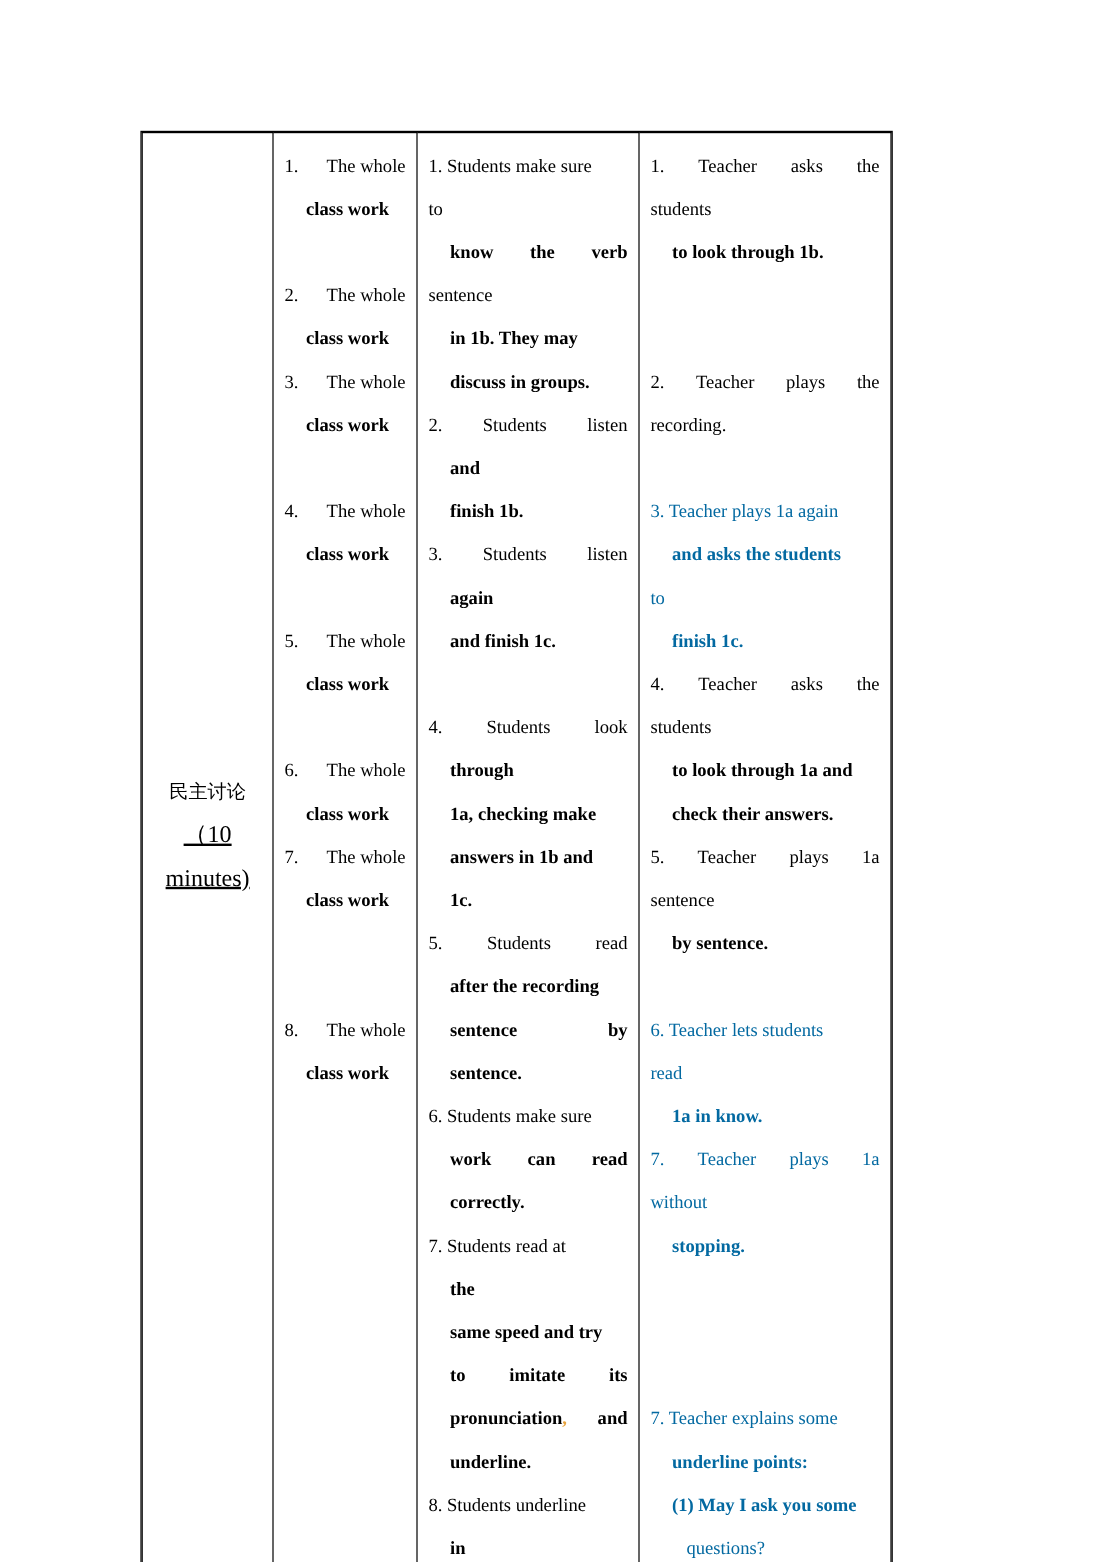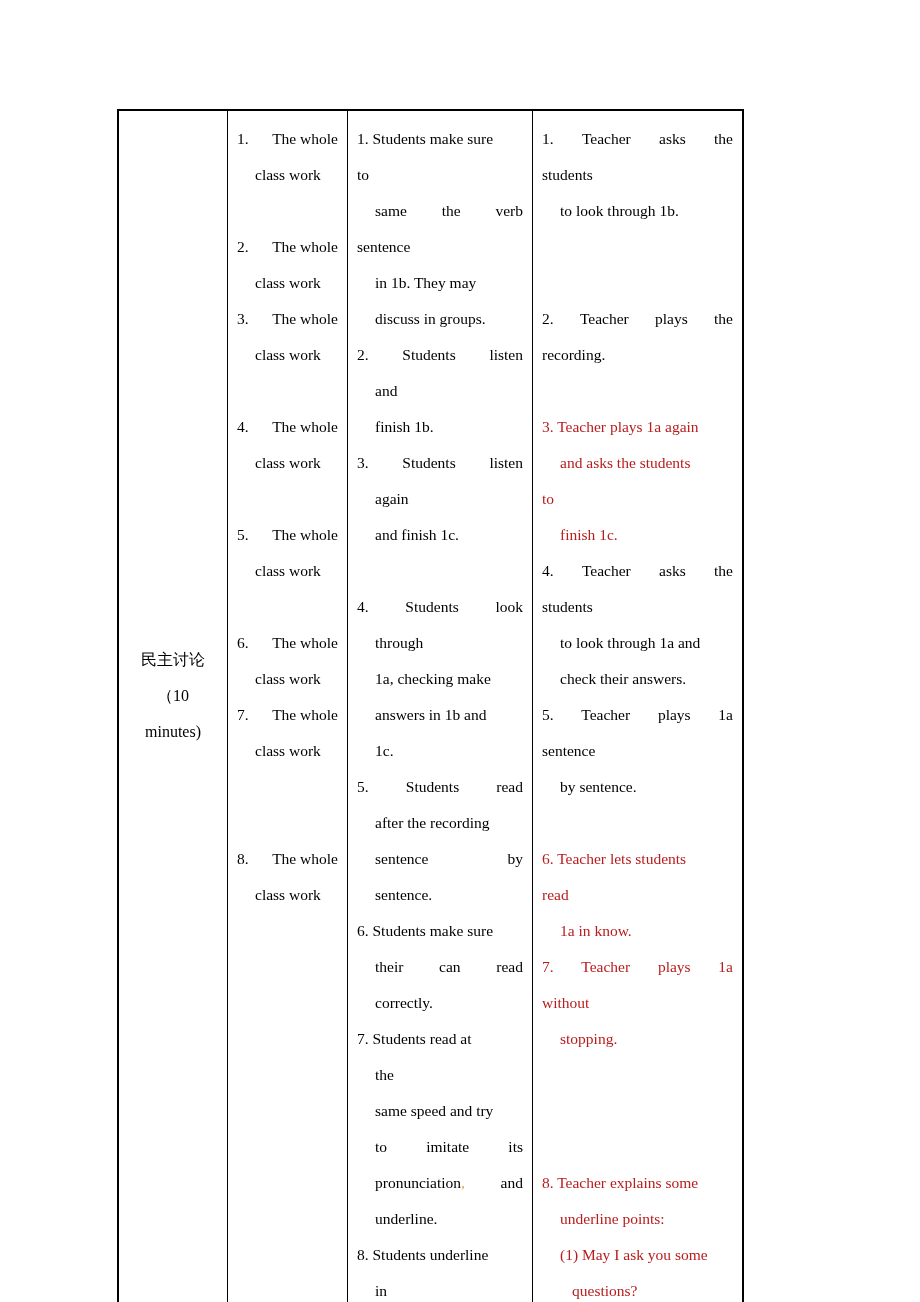--- a/index.html
+++ b/index.html
@@ -63,21 +63,21 @@
     text-align: left;
     font-size: 16px;
     line-height: 36px;
     padding: 0 6px;
     box-sizing: border-box;
   }
   .stage-block .zh {
     font-family: "DejaVu Sans", "Liberation Sans", sans-serif;
     font-size: 16px;
   }
-  .stage-block .en { font-size: 16px; }
+  .stage-block .en { font-size: 20px; text-decoration: underline; }
 
   
   ol.items {
     margin: 0;
     padding: 0;
     list-style: none;
   }
   ol.items > li {
     margin: 0;
     padding: 0;
@@ -90,27 +90,27 @@
     font-size: 15.5px;
     line-height: 36px;
     height: 36px;
   }
   .ln.justify {
     display: flex;
     justify-content: space-between;
     white-space: normal;
   }
   .ln.blank { visibility: hidden; }
-  .ln.ind1 { padding-left: 18px; }
+  .ln.ind1 { padding-left: 18px; font-weight: bold; }
   .ln.ind2 { padding-left: 30px; }
 
   
   .col-org .ln { font-size: 15.5px; }
 
-  .green { color: #b91c1c; }
+  .green { color: #0369a1; }
   .orange-comma { color: #e8a33d; }
 </style>
 </head>
 <body>
 
 <div id="page">
 
   <table id="plan-table">
     <tbody>
       <tr>
@@ -191,21 +191,21 @@
               </ol>
           </div>
         </td>
 
         <td class="col-stu">
           <div class="cell-inner">
             <div id="stu-list">
                 <span class="ln">1. Students make sure</span>
                 <span class="ln">to</span>
                 <span class="ln ind1 justify">
-                  <span>same</span>
+                  <span>know</span>
                   <span>the</span>
                   <span>verb</span>
                 </span>
                 <span class="ln">sentence</span>
                 <span class="ln ind1">in 1b. They may</span>
                 <span class="ln ind1">discuss in groups.</span>
                 <span class="ln justify">
                   <span>2.</span>
                   <span>Students</span>
                   <span>listen</span>
@@ -235,21 +235,21 @@
                   <span>read</span>
                 </span>
                 <span class="ln ind1">after the recording</span>
                 <span class="ln ind1 justify">
                   <span>sentence</span>
                   <span>by</span>
                 </span>
                 <span class="ln ind1">sentence.</span>
                 <span class="ln">6. Students make sure</span>
                 <span class="ln ind1 justify">
-                  <span>their</span>
+                  <span>work</span>
                   <span>can</span>
                   <span>read</span>
                 </span>
                 <span class="ln ind1">correctly.</span>
                 <span class="ln">7. Students read at</span>
                 <span class="ln ind1">the</span>
                 <span class="ln ind1">same speed and try</span>
                 <span class="ln ind1 justify">
                   <span>to</span>
                   <span>imitate</span>
@@ -316,21 +316,21 @@
                   <span>7.</span>
                   <span>Teacher</span>
                   <span>plays</span>
                   <span>1a</span>
                 </span>
                 <span class="ln green">without</span>
                 <span class="ln green ind1">stopping.</span>
                 <span class="ln blank">&nbsp;</span>
                 <span class="ln blank">&nbsp;</span>
                 <span class="ln blank">&nbsp;</span>
-                <span class="ln green">8. Teacher explains some</span>
+                <span class="ln green">7. Teacher explains some</span>
                 <span class="ln green ind1">underline points:</span>
                 <span class="ln green ind1">(1) May I ask you some</span>
                 <span class="ln green ind2">questions?</span>
               </div>
           </div>
         </td>
 
       </tr>
     </tbody>
   </table>

